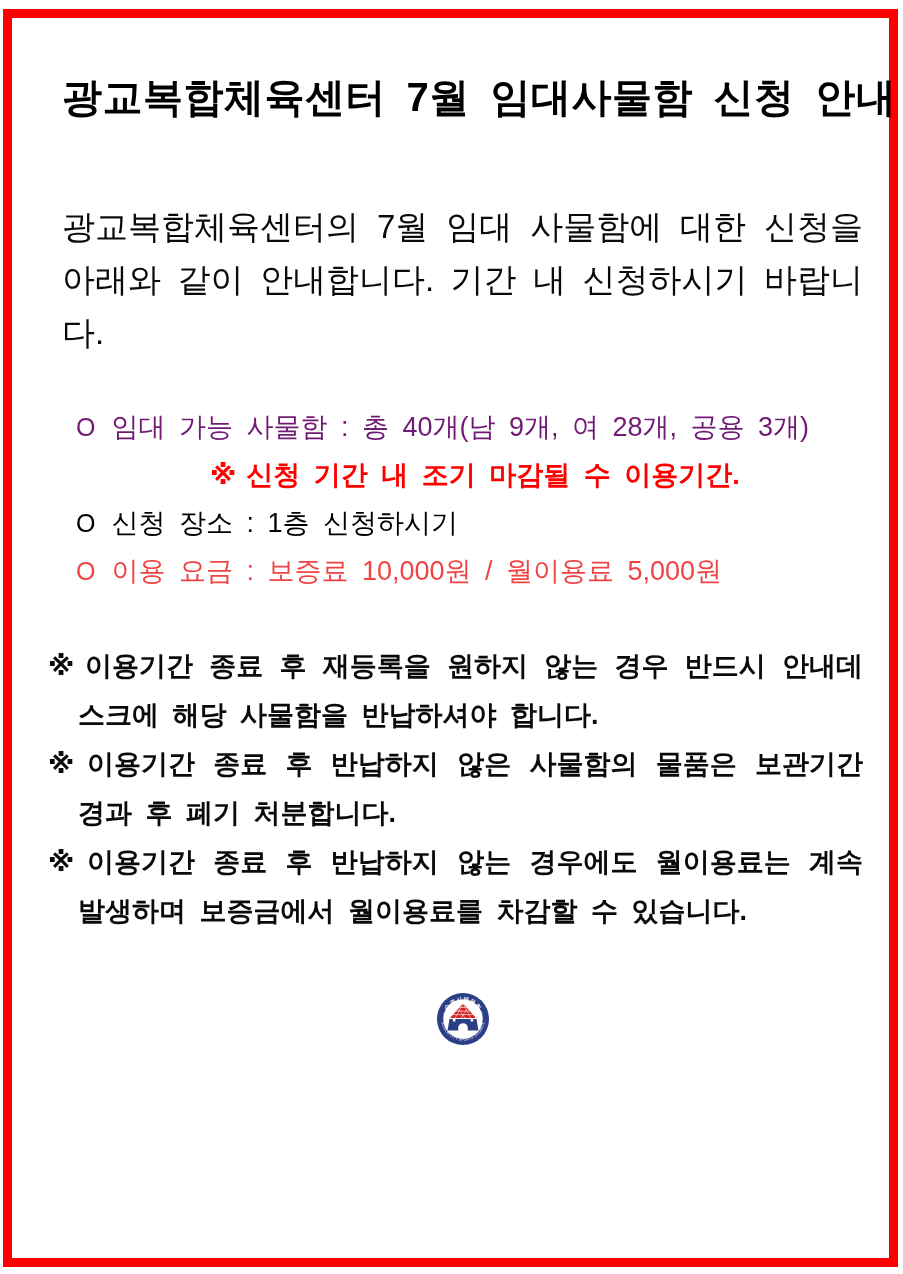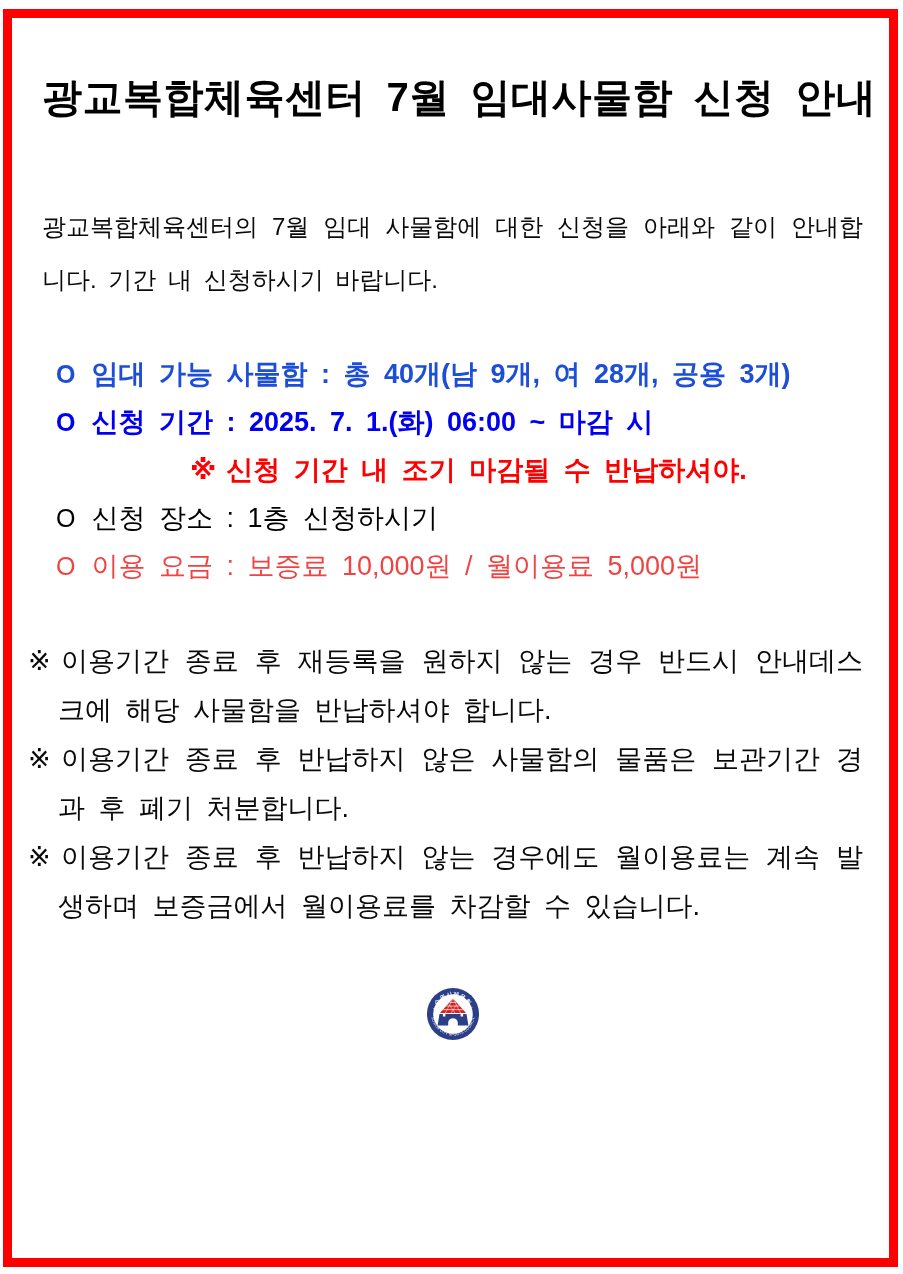--- a/index.html
+++ b/index.html
@@ -13,35 +13,35 @@
   }
   .border-frame {
     position: absolute;
     left: 3px; top: 9px; right: 5px; bottom: 7px;
     border: 9px solid #ff0000;
     pointer-events: none;
     box-sizing: border-box;
   }
   .content {
     position: absolute;
-    left: 42px; right: 40px; top: 0;
+    left: 62px; right: 40px; top: 0;
   }
   .doc-title {
     margin-top: 72px;
     font-size: 40px;
     font-weight: bold;
     line-height: 50px;
     letter-spacing: 0.5px;
     word-spacing: 9px;
     color: #000;
     white-space: nowrap;
   }
   .intro {
     margin-top: 78px;
-    font-size: 24px;
+    font-size: 33px;
     line-height: 53px;
     text-align: justify;
     word-spacing: 5px;
     color: #0a0a0a;
   }
   ul.bullet-list {
     list-style: none;
     margin: 44px 0 0 0;
     padding: 0;
     font-size: 27px;
@@ -57,20 +57,21 @@
     margin-right: 16px;
     font-size: 25px;
   }
   ul.bullet-list li.subnote {
     padding-left: 148px;
   }
   ul.bullet-list li.subnote .marker { margin-right: 10px; font-size: 27px; }
   .notes {
     margin: 47px 0 0 -14px;
     font-size: 27px;
+    font-weight: bold;
   }
   .notes p {
     margin: 0;
     line-height: 49px;
     text-align: justify;
     word-spacing: 6px;
     padding-left: 30px;
     text-indent: -30px;
     color: #0a0a0a;
   }
@@ -95,25 +96,24 @@
 
 <div class="border-frame" style="border-color: rgb(255, 0, 0);"></div>
 
 <div class="content">
 
   <h1 class="doc-title">광교복합체육센터 7월 임대사물함 신청 안내</h1>
 
   <p class="intro">광교복합체육센터의 7월 임대 사물함에 대한 신청을 아래와 같이 안내합니다. 기간 내 신청하시기 바랍니다.</p>
 
   <ul class="bullet-list">
-  <li style="color: #1d4ed8; font-weight: bold;"><span class="marker">O</span><span>임대 가능 사물함 : 총 40개(남 9개, 여 28개, 공용 3개)</span></li>
+  <li style="color: #701a75; font-weight: normal;"><span class="marker">O</span><span>임대 가능 사물함 : 총 40개(남 9개, 여 28개, 공용 3개)</span></li>
 
-  <li style="color: rgb(0, 0, 238); font-weight: bold;"><span class="marker">O</span><span>신청 기간 : 2025. 7. 1.(화) 06:00 ~ 마감 시</span></li>
 
-  <li class="subnote" style="color: rgb(255, 0, 0); font-weight: bold;"><span class="marker">※</span><span>신청 기간 내 조기 마감될 수 반납하셔야.</span></li>
+  <li class="subnote" style="color: rgb(255, 0, 0); font-weight: bold;"><span class="marker">※</span><span>신청 기간 내 조기 마감될 수 이용기간.</span></li>
 
 
 
   <li style="color: rgb(0, 0, 0); font-weight: normal;"><span class="marker">O</span><span>신청 장소 : 1층 신청하시기</span></li>
 
   <li style="color: #ef4444; font-weight: normal;"><span class="marker">O</span><span>이용 요금 : 보증료 10,000원 / 월이용료 5,000원</span></li>
 
 </ul>
 
   <div class="notes">

